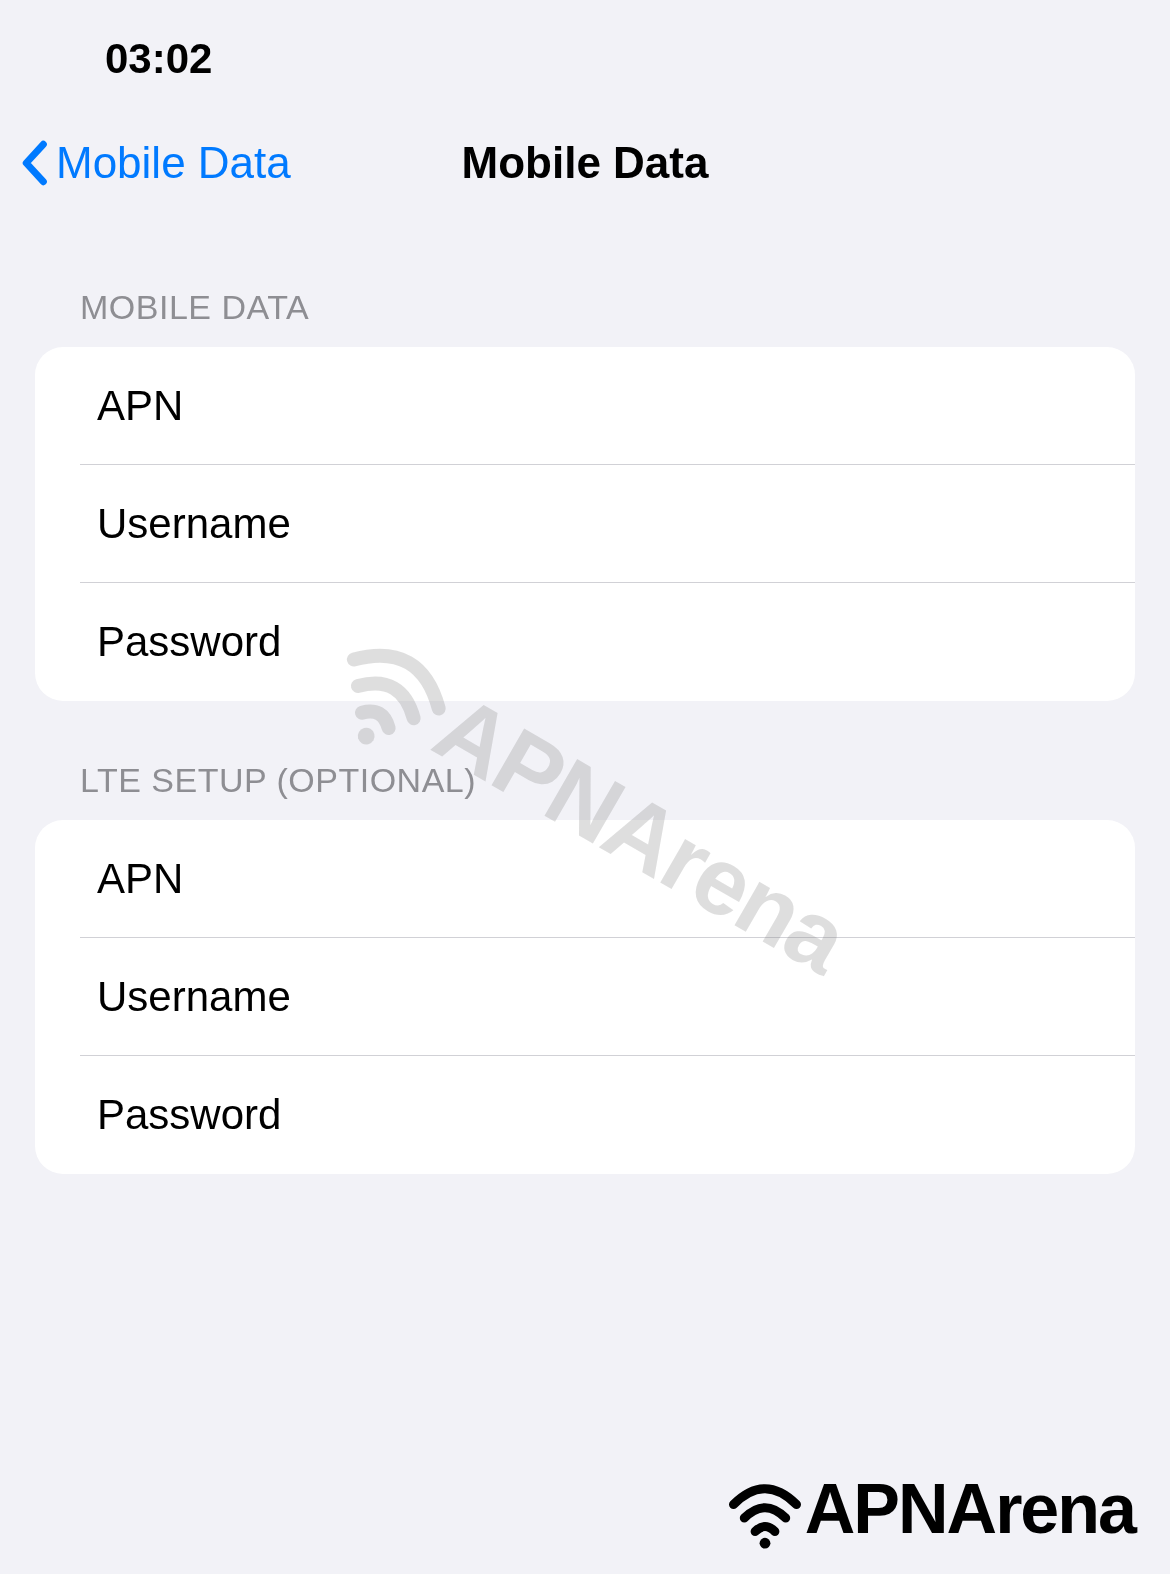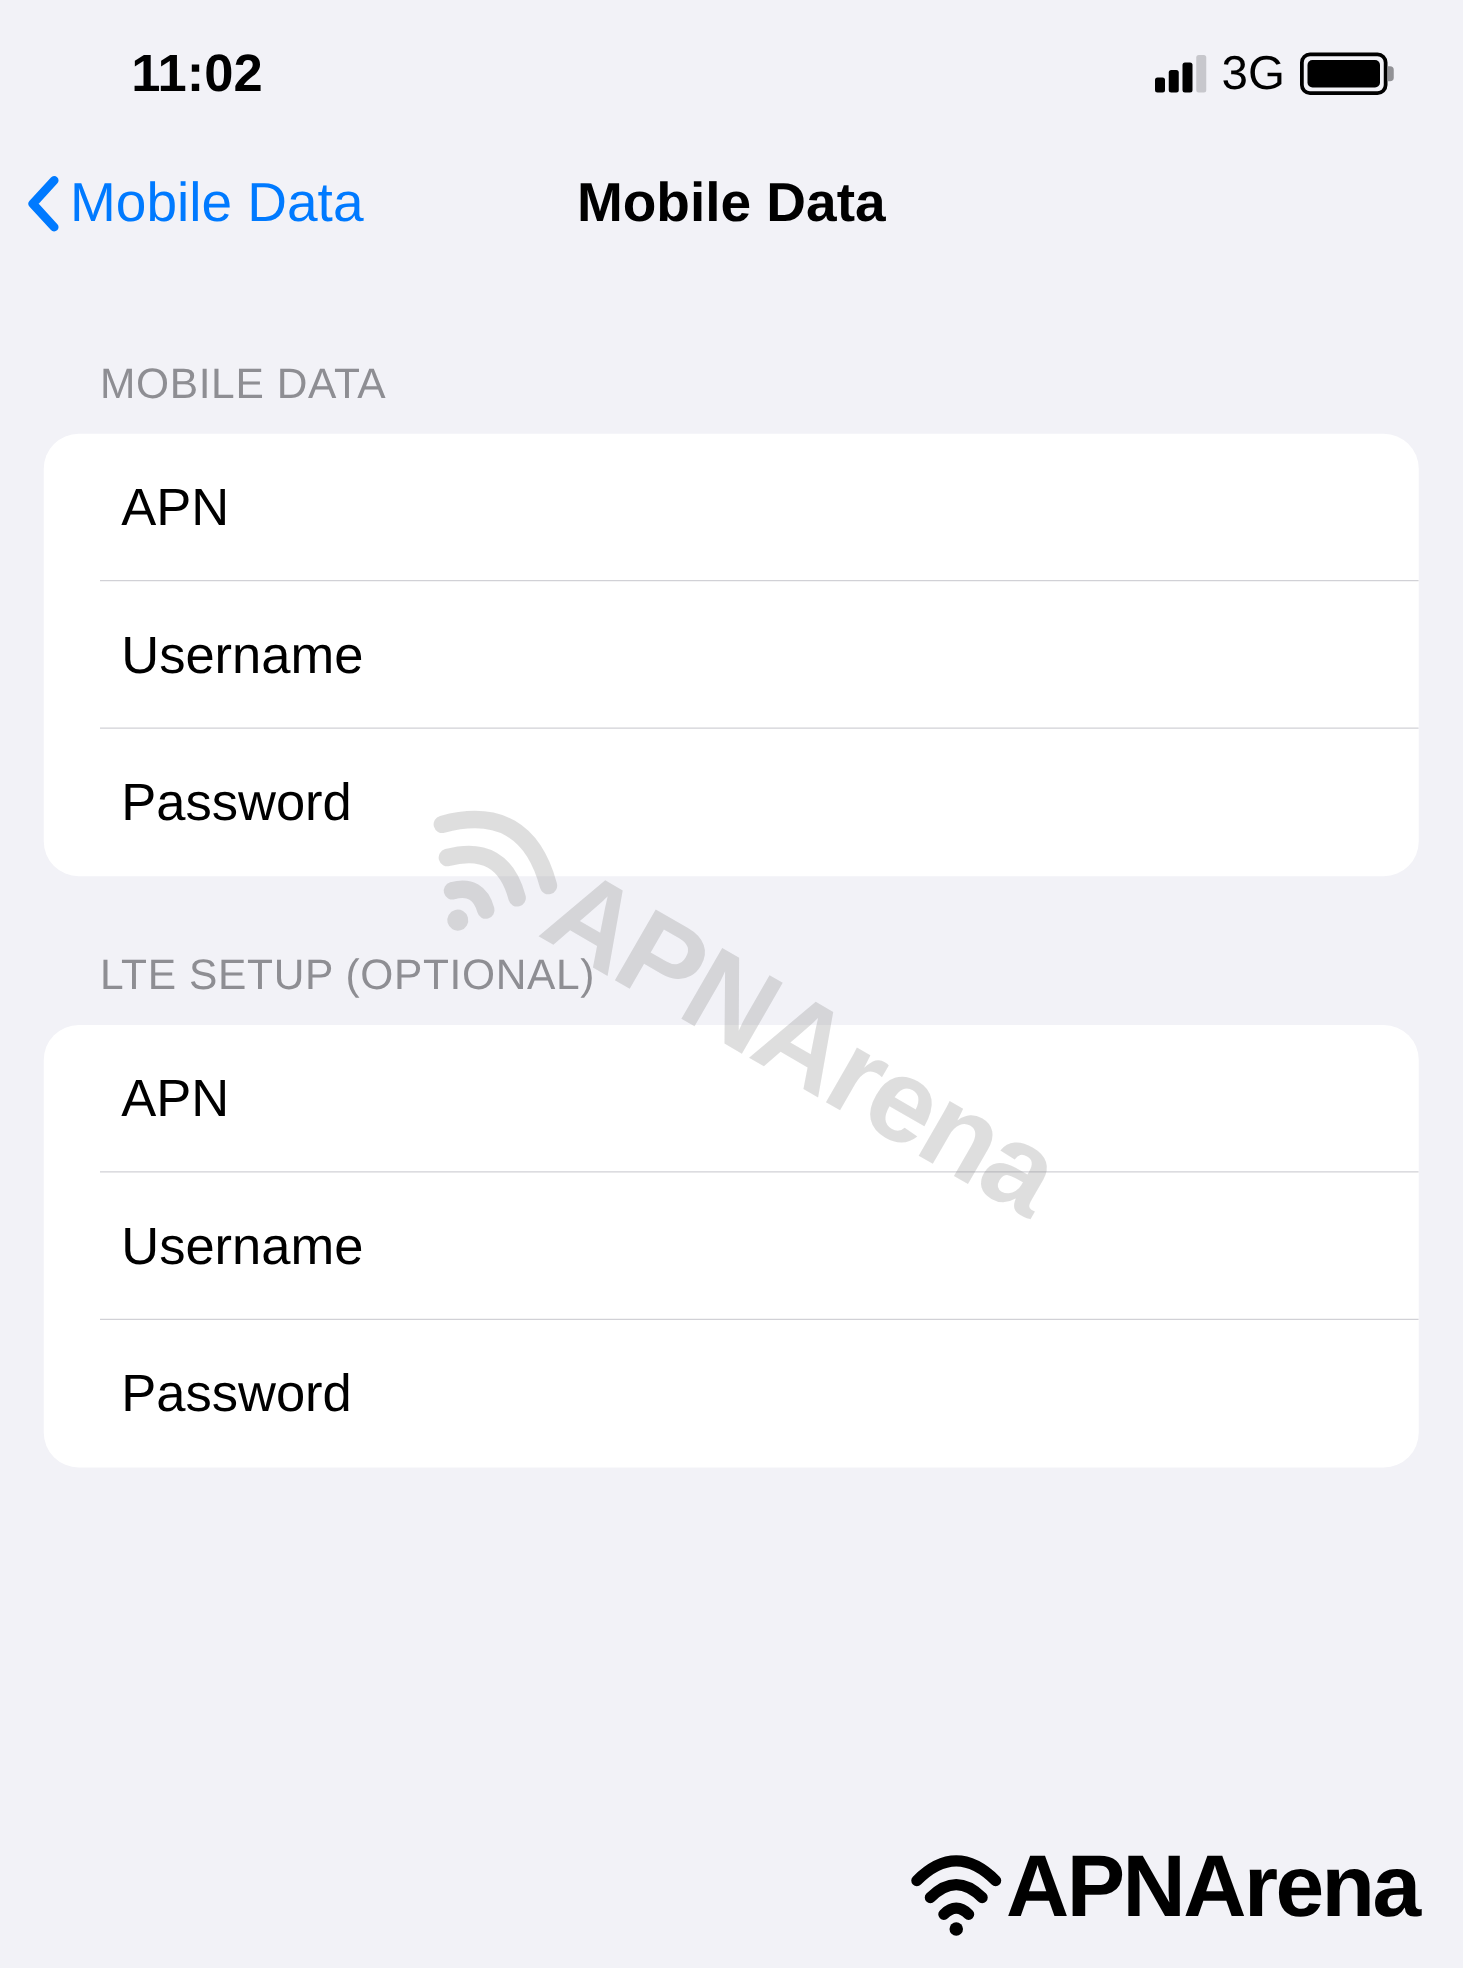--- a/index.html
+++ b/index.html
@@ -196,33 +196,21 @@
     .wm-wifi-bottom {
       width: 90px;
       height: 90px;
       margin-right: -5px;
     }
   </style>
 </head>
 <body>
 
 <div class="status-bar">
-  <div class="status-time">11:02</div>
-  <div class="status-right">
-    <div class="signal-bars">
-      <div class="bar bar1"></div>
-      <div class="bar bar2"></div>
-      <div class="bar bar3"></div>
-      <div class="bar bar4"></div>
-    </div>
-    <div class="network-type">3G</div>
-    <div class="battery">
-      <div class="battery-fill"></div>
-    </div>
-  </div>
+  <div class="status-time">03:02</div>
 </div>
 
 <div class="nav-bar">
   <div class="back-button">
     <span class="chevron-back">
       <svg viewBox="0 0 18 30" fill="none">
         <path d="M15 3 L4 15 L15 27" stroke="#007aff" stroke-width="4.5" stroke-linecap="round" stroke-linejoin="round"></path>
       </svg>
     </span>
     <span>Mobile Data</span>

